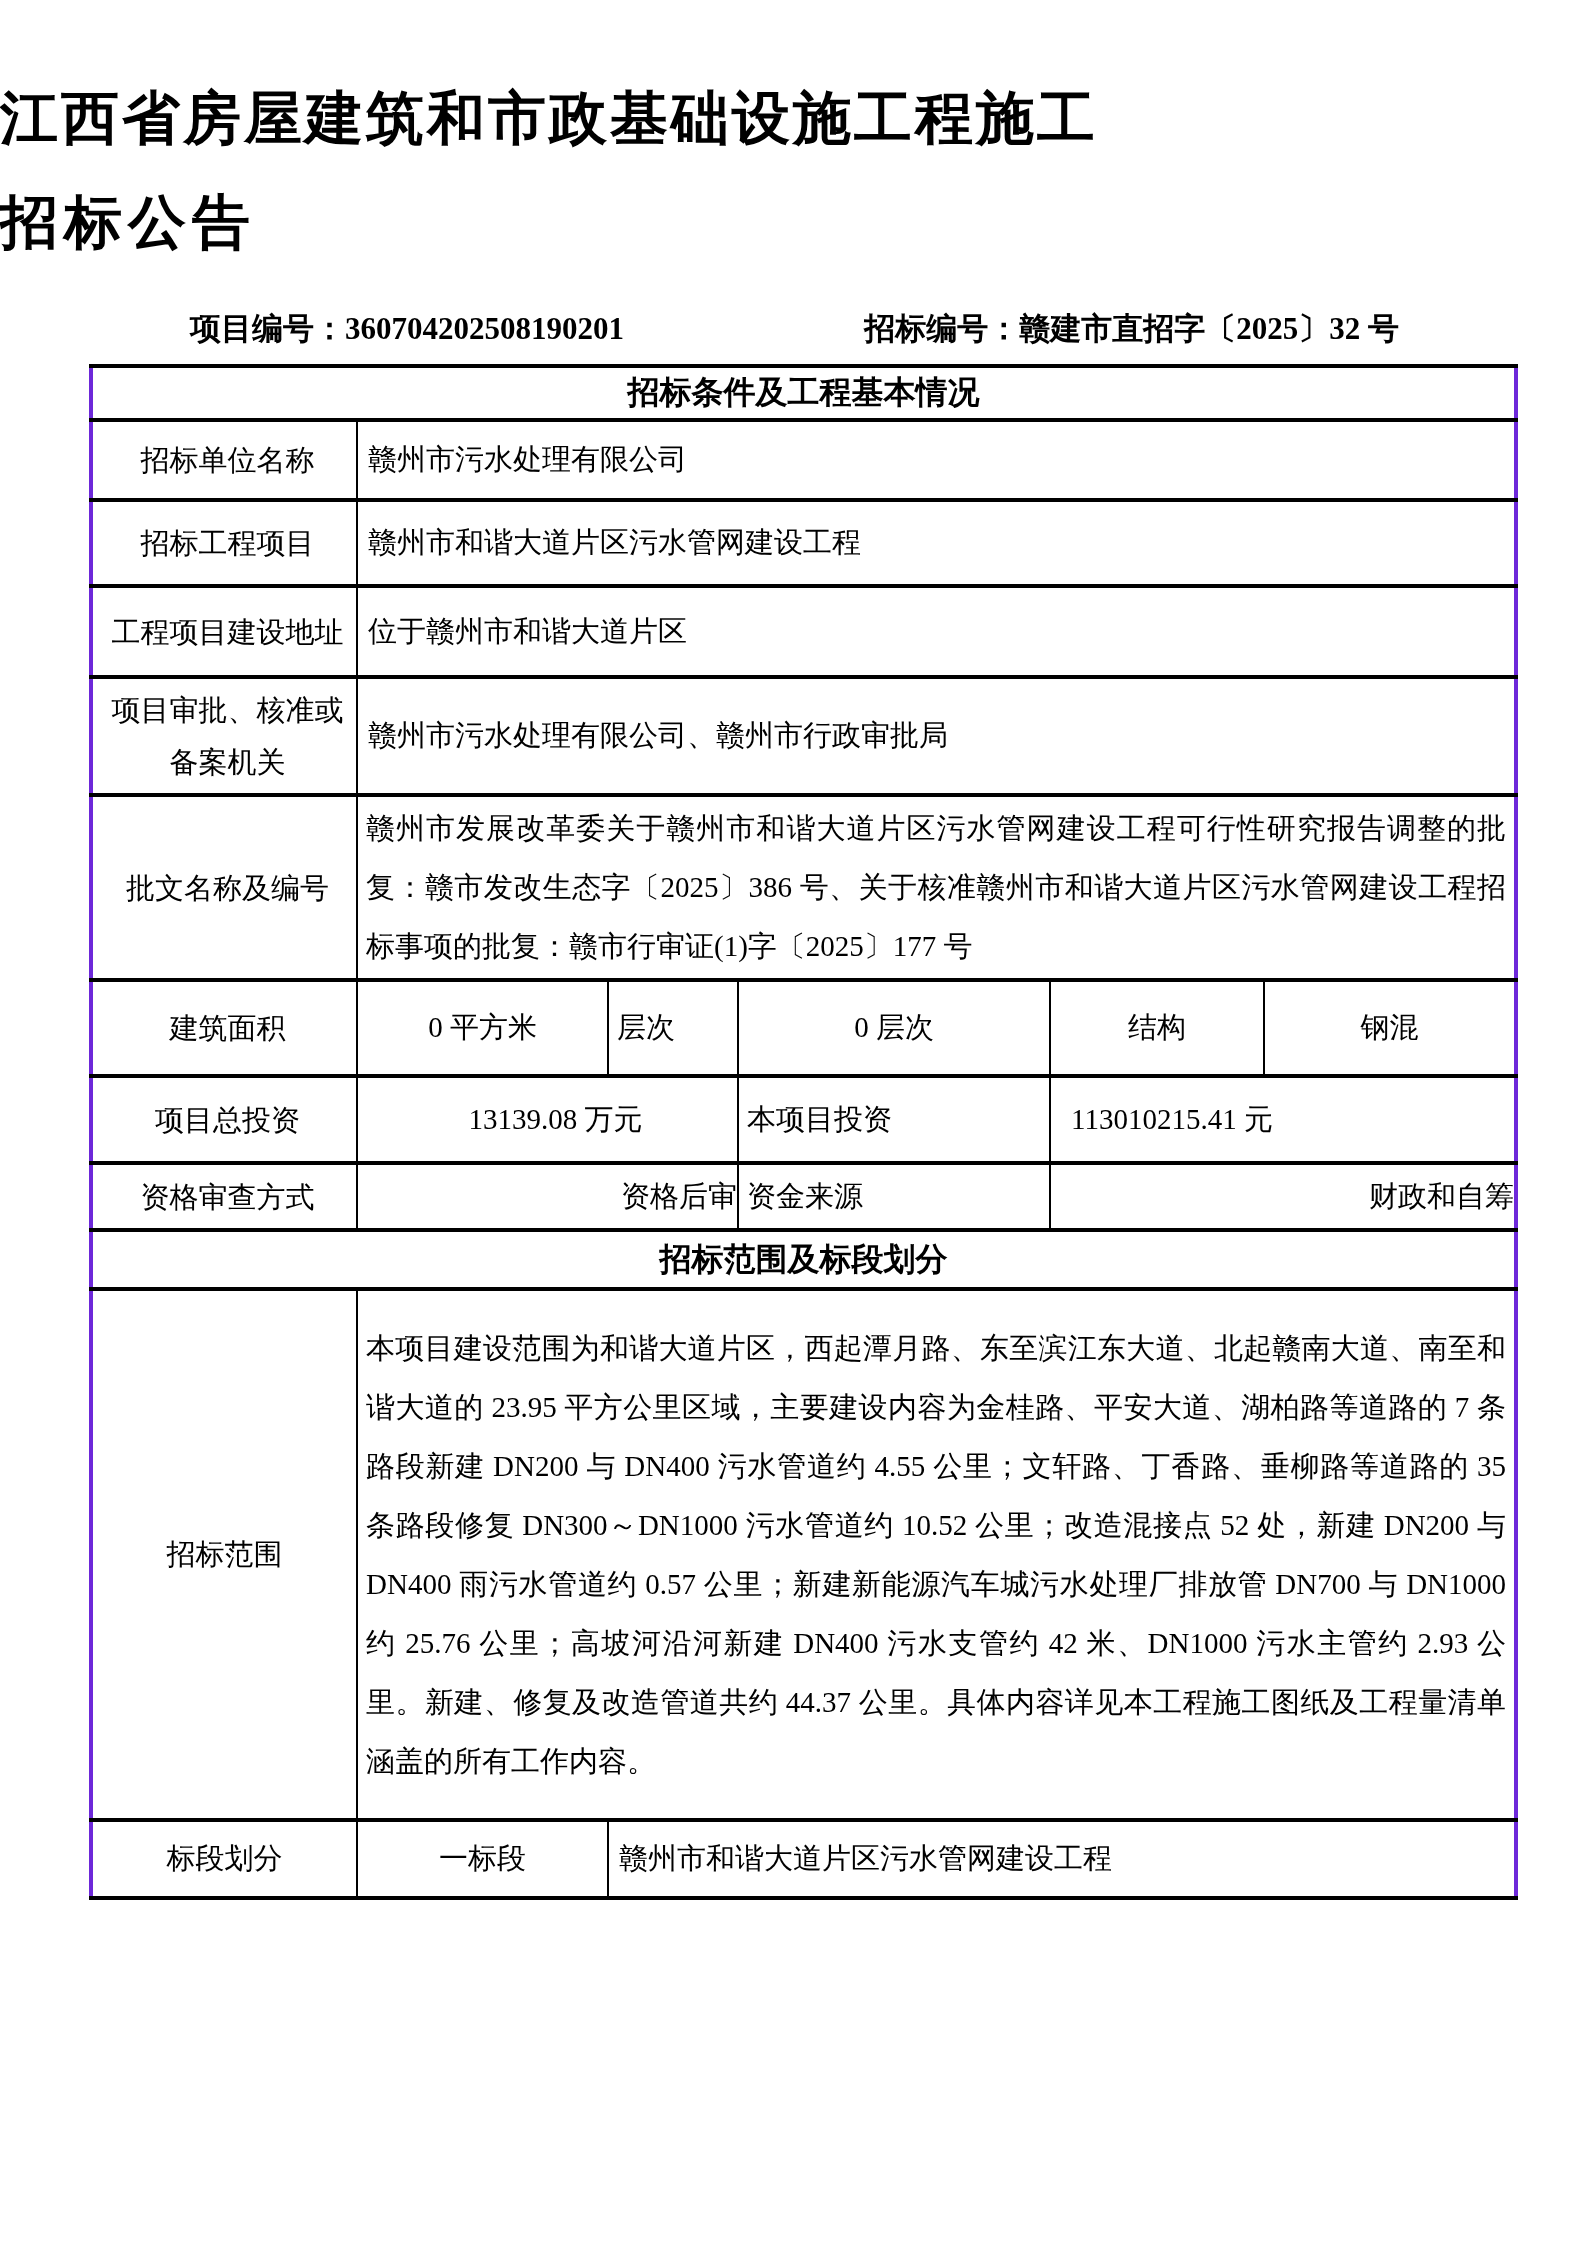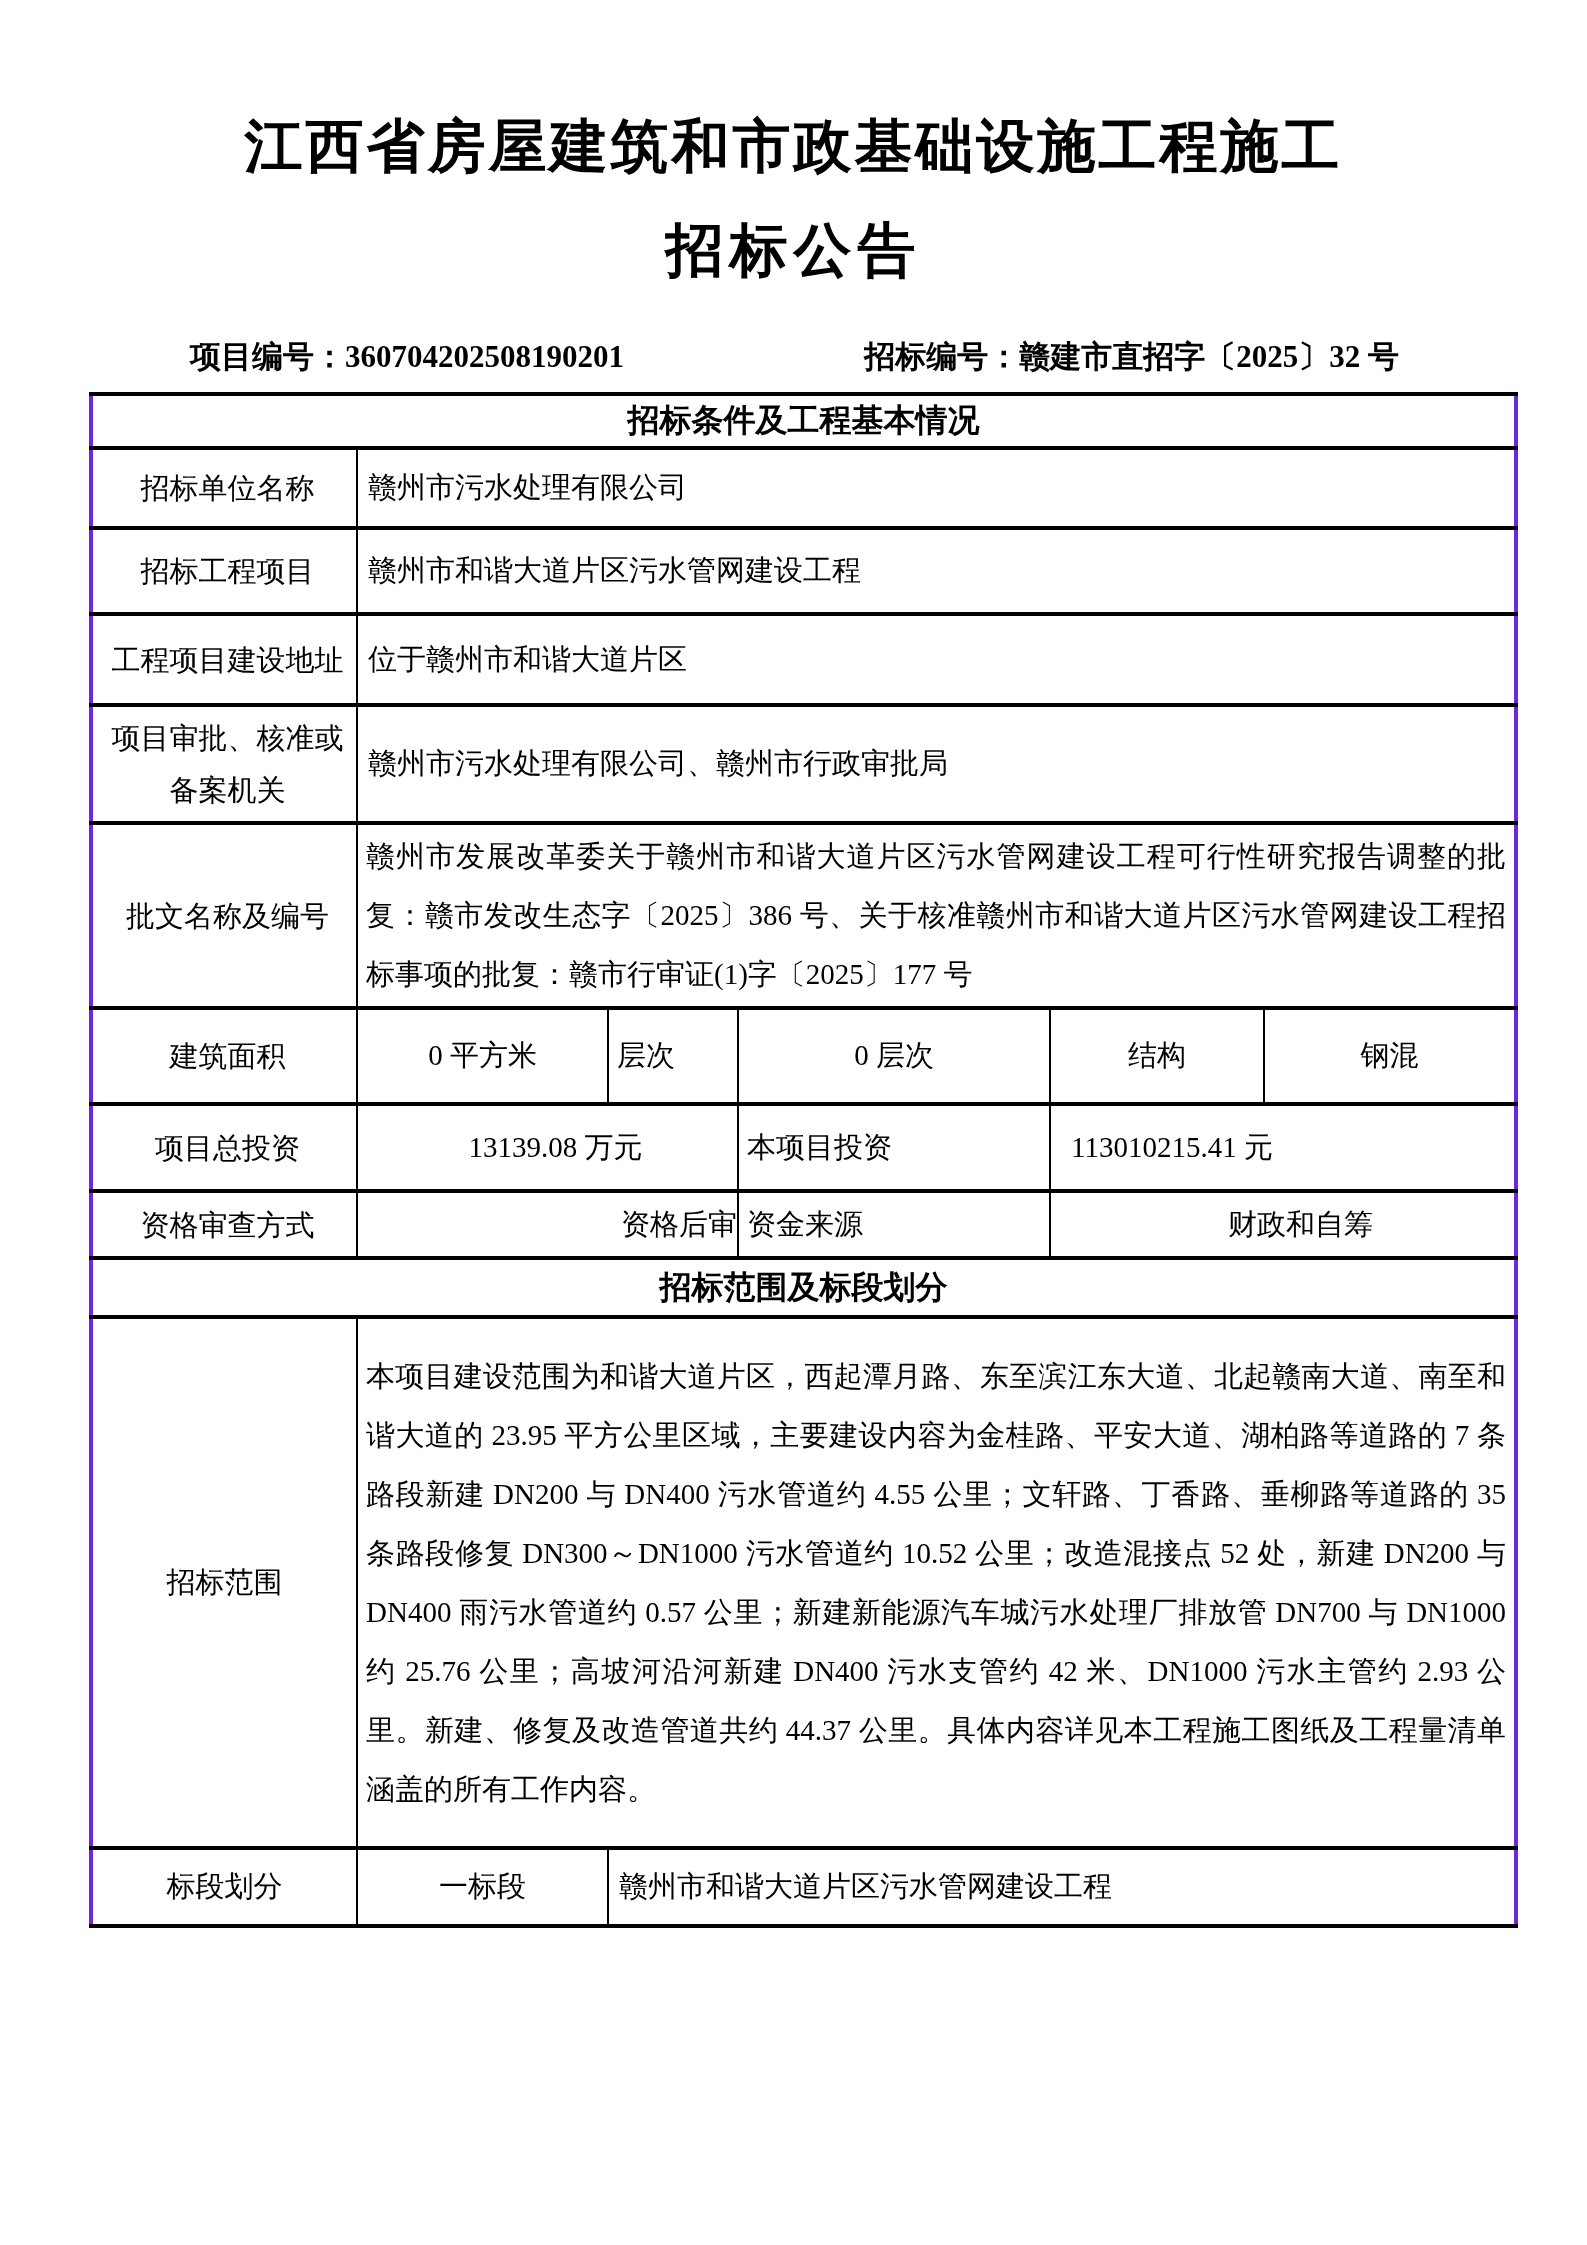--- a/index.html
+++ b/index.html
@@ -3,21 +3,21 @@
 <meta charset="utf-8">
 <style>
   html,body { margin:0; padding:0; background:#ffffff; }
   .page {
     position:relative;
     width:1587px; height:2245px;
     background:#ffffff; color:#000000;
     font-family:"Liberation Serif","DejaVu Serif",serif;
     overflow:hidden; box-sizing:border-box;
   }
-  .title-block { text-align:center; padding-top:108px; }
+  .title-block { text-align:left; padding-top:80px; }
   .title-line1 {
     font-size:58px; font-weight:bold; letter-spacing:3px; line-height:78px;
   }
   .title-line2 {
     font-size:58px; font-weight:bold; letter-spacing:6px; line-height:70px;
     margin-top:30px;
   }
   .meta-row {
     display:flex; justify-content:space-between;
     padding:0 188px 0 190px; margin-top:50px;
@@ -36,21 +36,21 @@
   }
   .lbl  { text-align:center; padding-left:6px; line-height:52px; }
   .lbl8 { text-align:left; padding-left:8px; }
   .val  { text-align:left; padding-left:10px; }
   .ctr  { text-align:center; }
   .hdr  { text-align:center; font-weight:bold; font-size:32px; }
   .just { text-align:justify; line-height:59px; padding:2px 8px 2px 8px; }
   .ind16 { text-align:center; padding-left:16px; }
   .ind20 { text-align:left; padding-left:20px; }
   .ind32 { text-align:right; padding-left:32px; }
-  .ind36 { text-align:center; padding-left:36px; }
+  .ind36 { text-align:right; padding-left:36px; }
 </style>
 </head>
 <body>
 
 <div class="page">
 
   <div class="title-block">
     <div class="title-line1">江西省房屋建筑和市政基础设施工程施工</div>
     <div class="title-line2">招标公告</div>
   </div>

